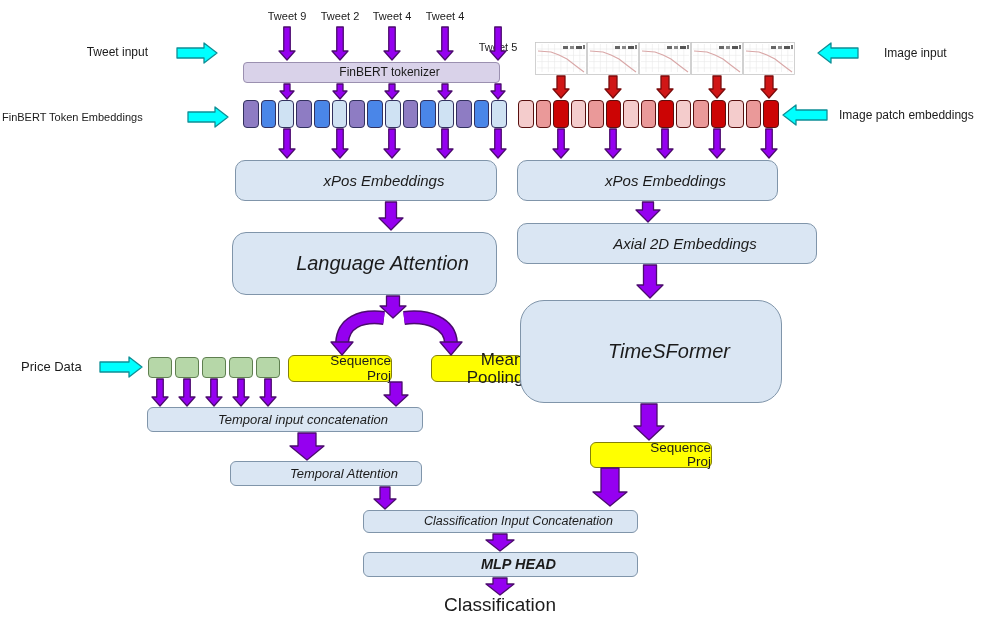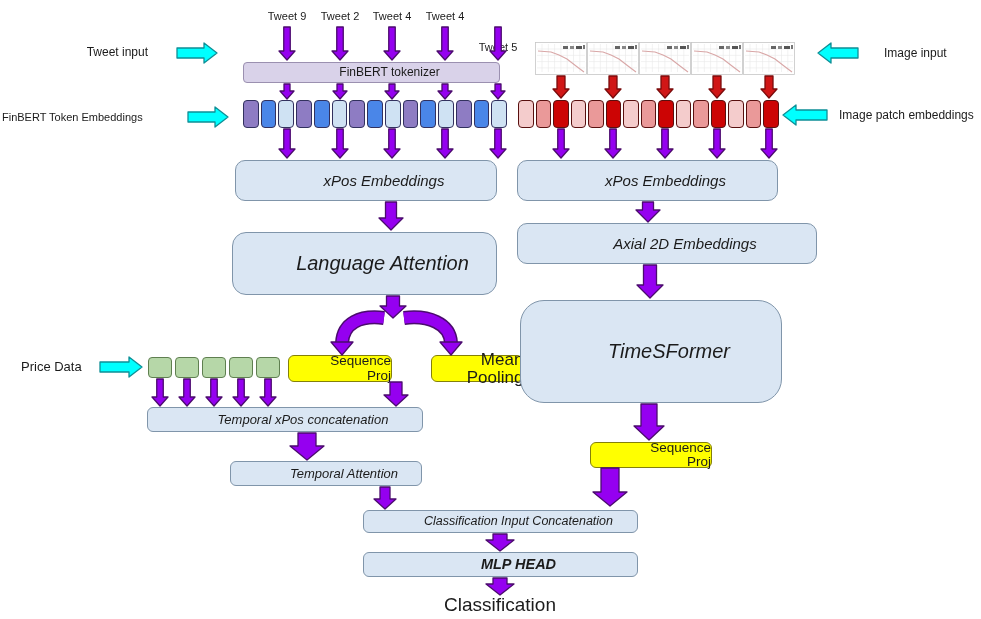--- a/index.html
+++ b/index.html
@@ -166,21 +166,21 @@
       <div class="cell" style="flex: 1 1 0%; background: rgb(182, 215, 168); border: 1.2px solid rgb(95, 127, 80);"></div>
       <div class="cell" style="flex: 1 1 0%; background: rgb(182, 215, 168); border: 1.2px solid rgb(95, 127, 80);"></div>
       <div class="cell" style="flex: 1 1 0%; background: rgb(182, 215, 168); border: 1.2px solid rgb(95, 127, 80);"></div>
       <div class="cell" style="flex: 1 1 0%; background: rgb(182, 215, 168); border: 1.2px solid rgb(95, 127, 80);"></div>
       <div class="cell" style="flex: 1 1 0%; background: rgb(182, 215, 168); border: 1.2px solid rgb(95, 127, 80);"></div>
     </div>
 
   <div class="box yellow" style="left:288px;top:355px;width:104px;height:27px;border-radius:6px;font-size:13.5px;">Sequence Proj</div>
   <div class="box yellow" style="left:399px;top:355px;width:92px;height:27px;border-radius:6px;font-size:17px;margin-left:32px;">Mean Pooling</div>
 
-  <div class="box blue" style="left:147px;top:407px;width:276px;height:25px;border-radius:6px;font-size:13px;">Temporal xPos concatenation</div>
+  <div class="box blue" style="left:147px;top:407px;width:276px;height:25px;border-radius:6px;font-size:13px;">Temporal input concatenation</div>
 
   <div class="box blue" style="left:230px;top:461px;width:192px;height:25px;border-radius:6px;font-size:13px;">Temporal Attention</div>
 
   <div class="cellrow" id="patch-row" style="left:518px;top:100px;width:261px;height:28px;gap:2px;">
       <div class="cell" style="flex: 1 1 0%; background: rgb(244, 204, 204); border: 1.2px solid rgb(88, 16, 15);"></div>
       <div class="cell" style="flex: 1 1 0%; background: rgb(234, 153, 153); border: 1.2px solid rgb(88, 16, 15);"></div>
       <div class="cell" style="flex: 1 1 0%; background: rgb(204, 4, 4); border: 1.2px solid rgb(88, 16, 15);"></div>
       <div class="cell" style="flex: 1 1 0%; background: rgb(244, 204, 204); border: 1.2px solid rgb(88, 16, 15);"></div>
       <div class="cell" style="flex: 1 1 0%; background: rgb(234, 153, 153); border: 1.2px solid rgb(88, 16, 15);"></div>
       <div class="cell" style="flex: 1 1 0%; background: rgb(204, 4, 4); border: 1.2px solid rgb(88, 16, 15);"></div>

